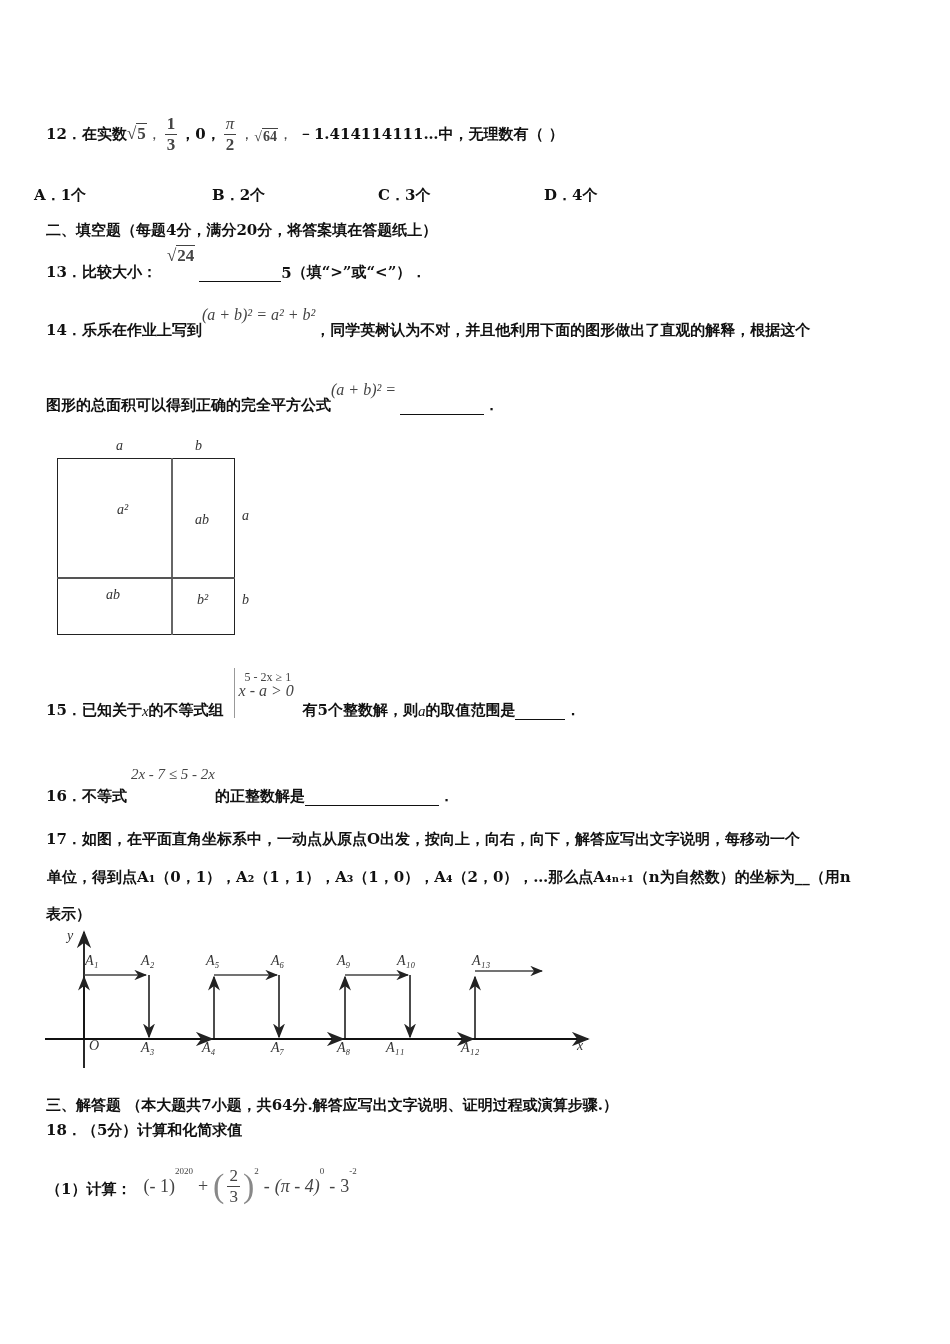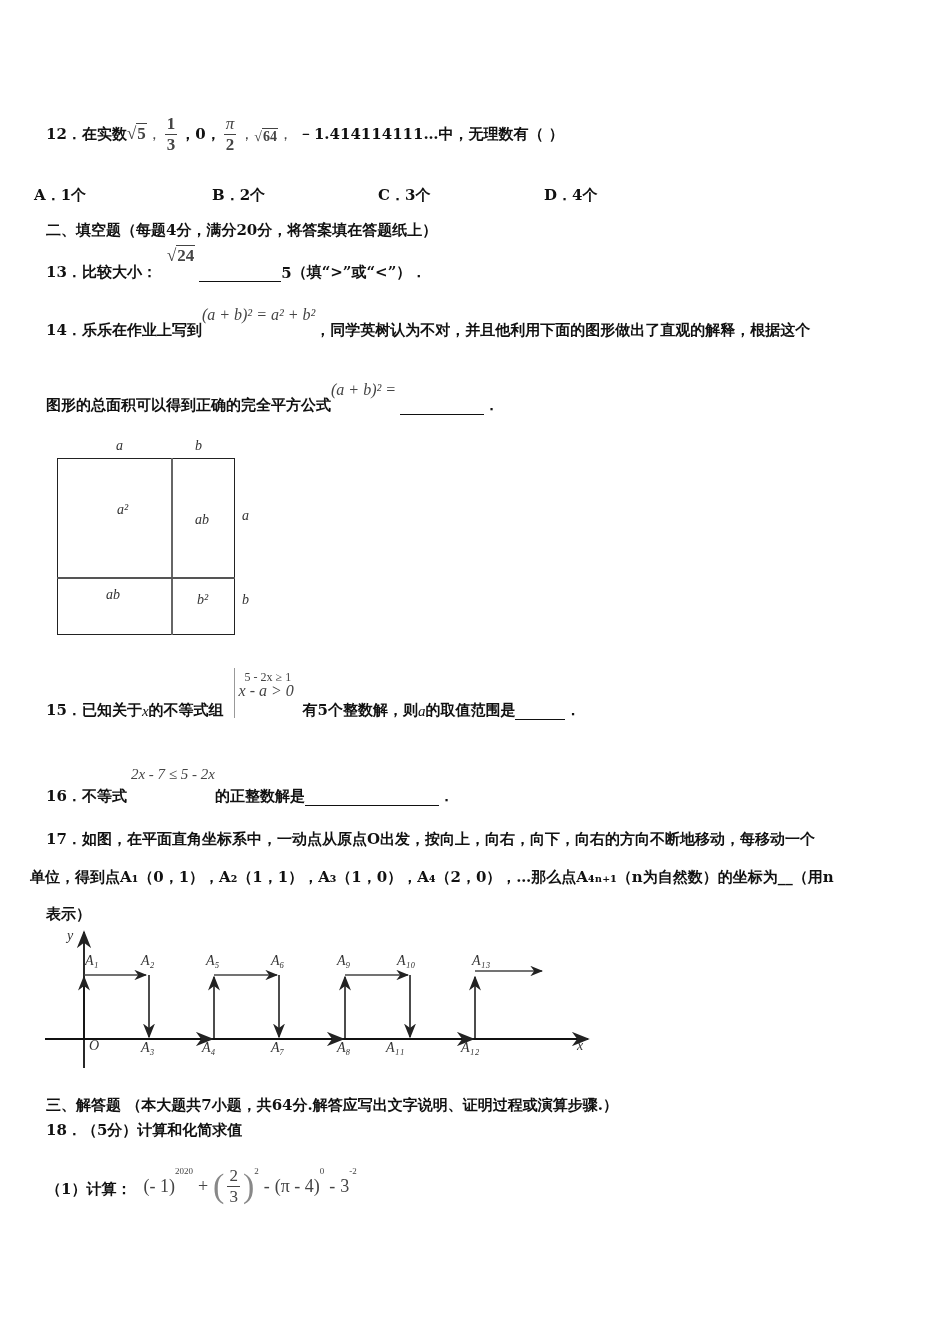--- a/index.html
+++ b/index.html
@@ -106,23 +106,23 @@
 <div class="abs b" style="left:46px; top:766px; height:40px; display:flex; align-items:flex-end;">
   <span>16．</span>
   <span>不等式</span>
   <span class="m" style="font-size:15px; align-self:flex-start; margin-left:4px;">2x - 7 ≤ 5 - 2x</span>
   <span>的正整数解是</span>
   <span class="blank" style="width:134px; height:18px;"></span>
   <span>．</span>
 </div>
 
 <div class="abs b" style="left:46px; top:830px;">
-  <span>17．</span><span>如图，在平面直角坐标系中，一动点从原点O出发，按向上，向右，向下，向右的方向不断地移动，每移动一个</span>
+  <span>17．</span><span>如图，在平面直角坐标系中，一动点从原点O出发，按向上，向右，向下，解答应写出文字说明，每移动一个</span>
 </div>
-<div class="abs b" style="left:30px; top:868px;">单位，得到点A₁（0，1），A₂（1，1），A₃（1，0），A₄（2，0），…那么点A₄ₙ₊₁（n为自然数）的坐标为__（用n</div>
+<div class="abs b" style="left:47px; top:868px;">单位，得到点A₁（0，1），A₂（1，1），A₃（1，0），A₄（2，0），…那么点A₄ₙ₊₁（n为自然数）的坐标为__（用n</div>
 <div class="abs b" style="left:46px; top:905px;">表示）</div>
 
 <div style="position:absolute; left:40px; top:928px; width:560px; height:140px;">
   <svg width="560" height="140">
     <defs>
       <marker id="ar" markerWidth="10" markerHeight="8" refX="9" refY="4" orient="auto">
         <path d="M0,0 L10,4 L0,8 L3,4 Z" fill="#222"></path>
       </marker>
     </defs>
 
@@ -175,19 +175,19 @@
       <sup style="align-self:flex-start;">2020</sup>
     <span style="margin:0 5px;">+</span>
     <span style="font-size:34px; font-weight:100; color:#888;">(</span>
     <span class="frac">
         <span class="num">2</span>
         <span class="den">3</span>
       </span>
     <span style="font-size:34px; font-weight:100; color:#888;">)</span>
       <sup style="align-self:flex-start;">2</sup>
     <span style="margin:0 5px;">-</span>
-    <span style="">(π - 4)</span>
+    <span style="font-style:italic;">(π - 4)</span>
       <sup style="align-self:flex-start;">0</sup>
     <span style="margin:0 5px;">-</span>
     <span>3</span>
       <sup style="align-self:flex-start;">-2</sup>
   </span>
 </div>
 
 </body></html>

